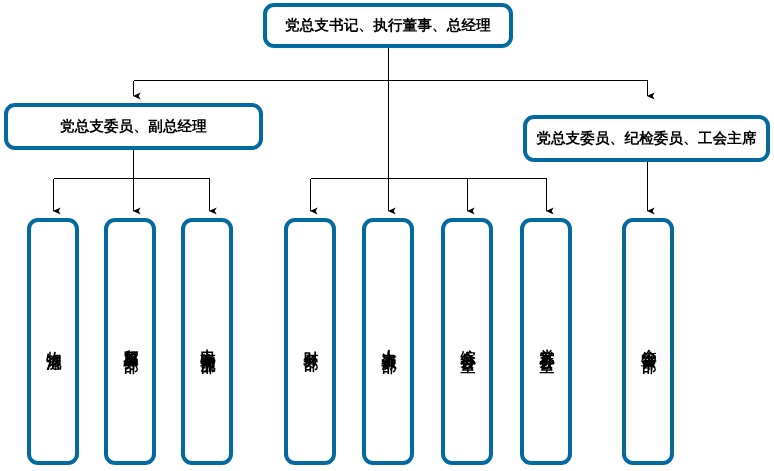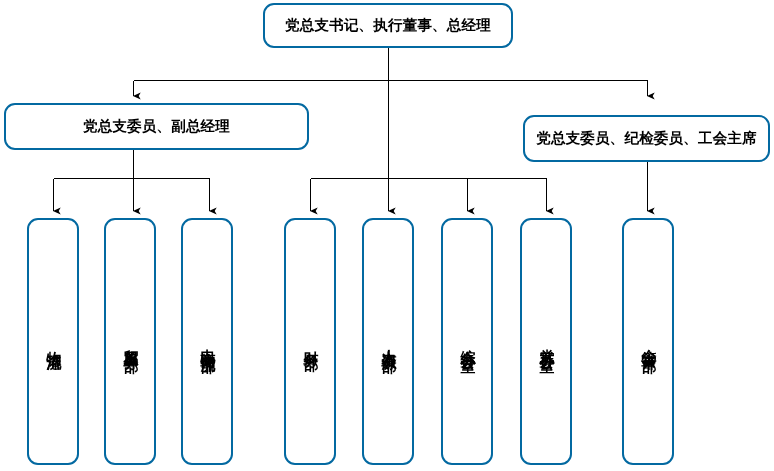--- a/index.html
+++ b/index.html
@@ -23,21 +23,21 @@
     position: absolute;
     left: 0;
     top: 0;
     width: 774px;
     height: 471px;
     pointer-events: none;
   }
   .node {
     position: absolute;
     box-sizing: border-box;
-    border: 2px solid #0369a1;
+    border: 4px solid #0369a1;
     background: #ffffff;
     display: flex;
     align-items: center;
     justify-content: center;
     text-align: center;
   }
   .node.level1,
   .node.level2 {
     border-radius: 11px;
     font-size: 14.5px;
@@ -95,21 +95,21 @@
       <line x1="546.5" y1="178.5" x2="546.5" y2="211" marker-end="url(#arrowhead)"></line>
 
       <line x1="647.5" y1="150" x2="647.5" y2="211" marker-end="url(#arrowhead)"></line>
     </g>
   </svg>
 
   <div class="node level1" style="left:263px; top:3px; width:250px; height:45px;">
     <span>党总支书记、执行董事、总经理</span>
   </div>
 
-  <div class="node level2" style="left:4px; top:103px; width:305px; height:47px;">
+  <div class="node level2" style="left:4px; top:103px; width:259px; height:47px;">
     <span>党总支委员、副总经理</span>
   </div>
 
   <div class="node level2" style="left:523px; top:115px; width:247px; height:47px;">
     <span>党总支委员、纪检委员、工会主席</span>
   </div>
 
   <div class="node level3" style="left:27px; top:218px; width:52px; height:247px;">
     <span class="vtext">物流港</span>
   </div>

